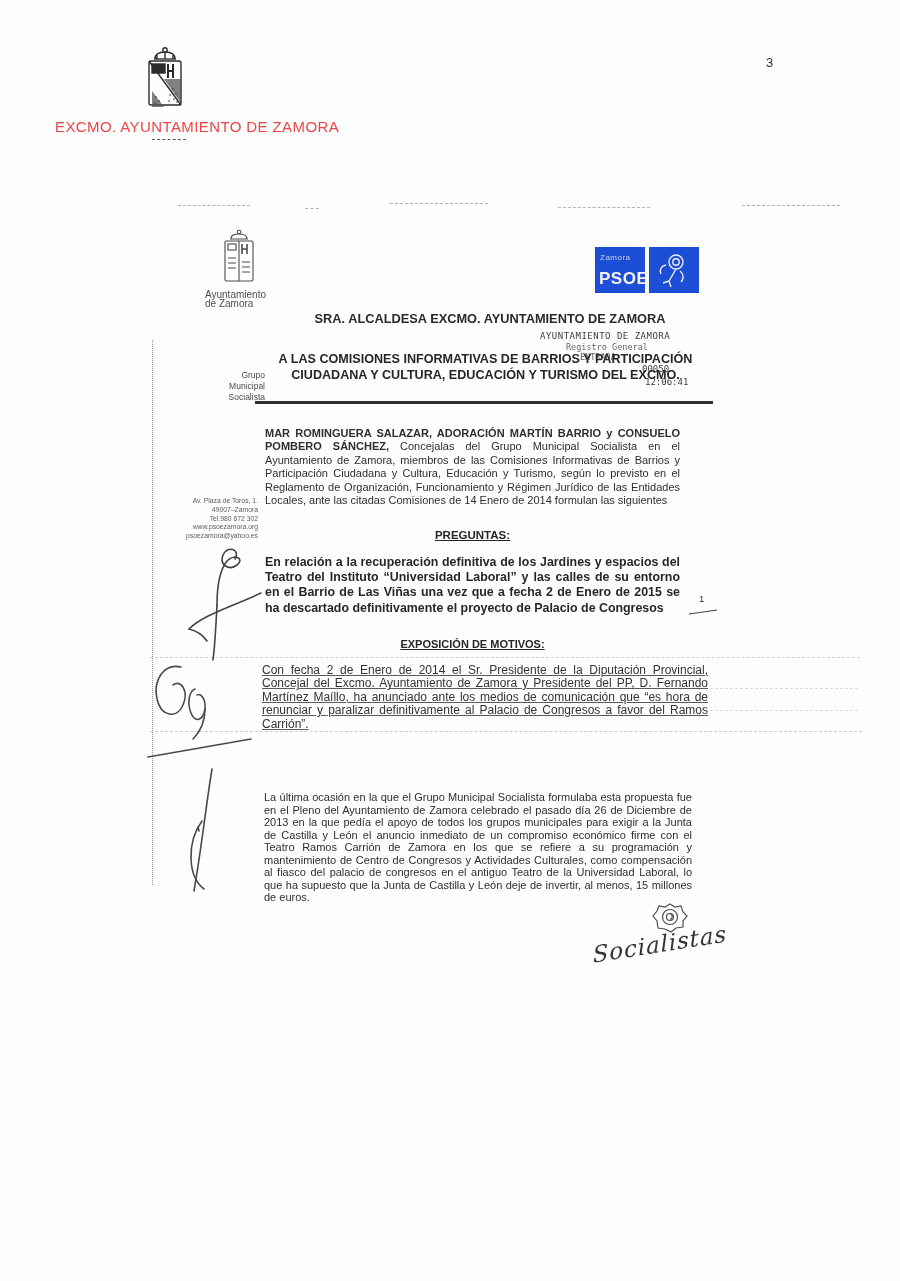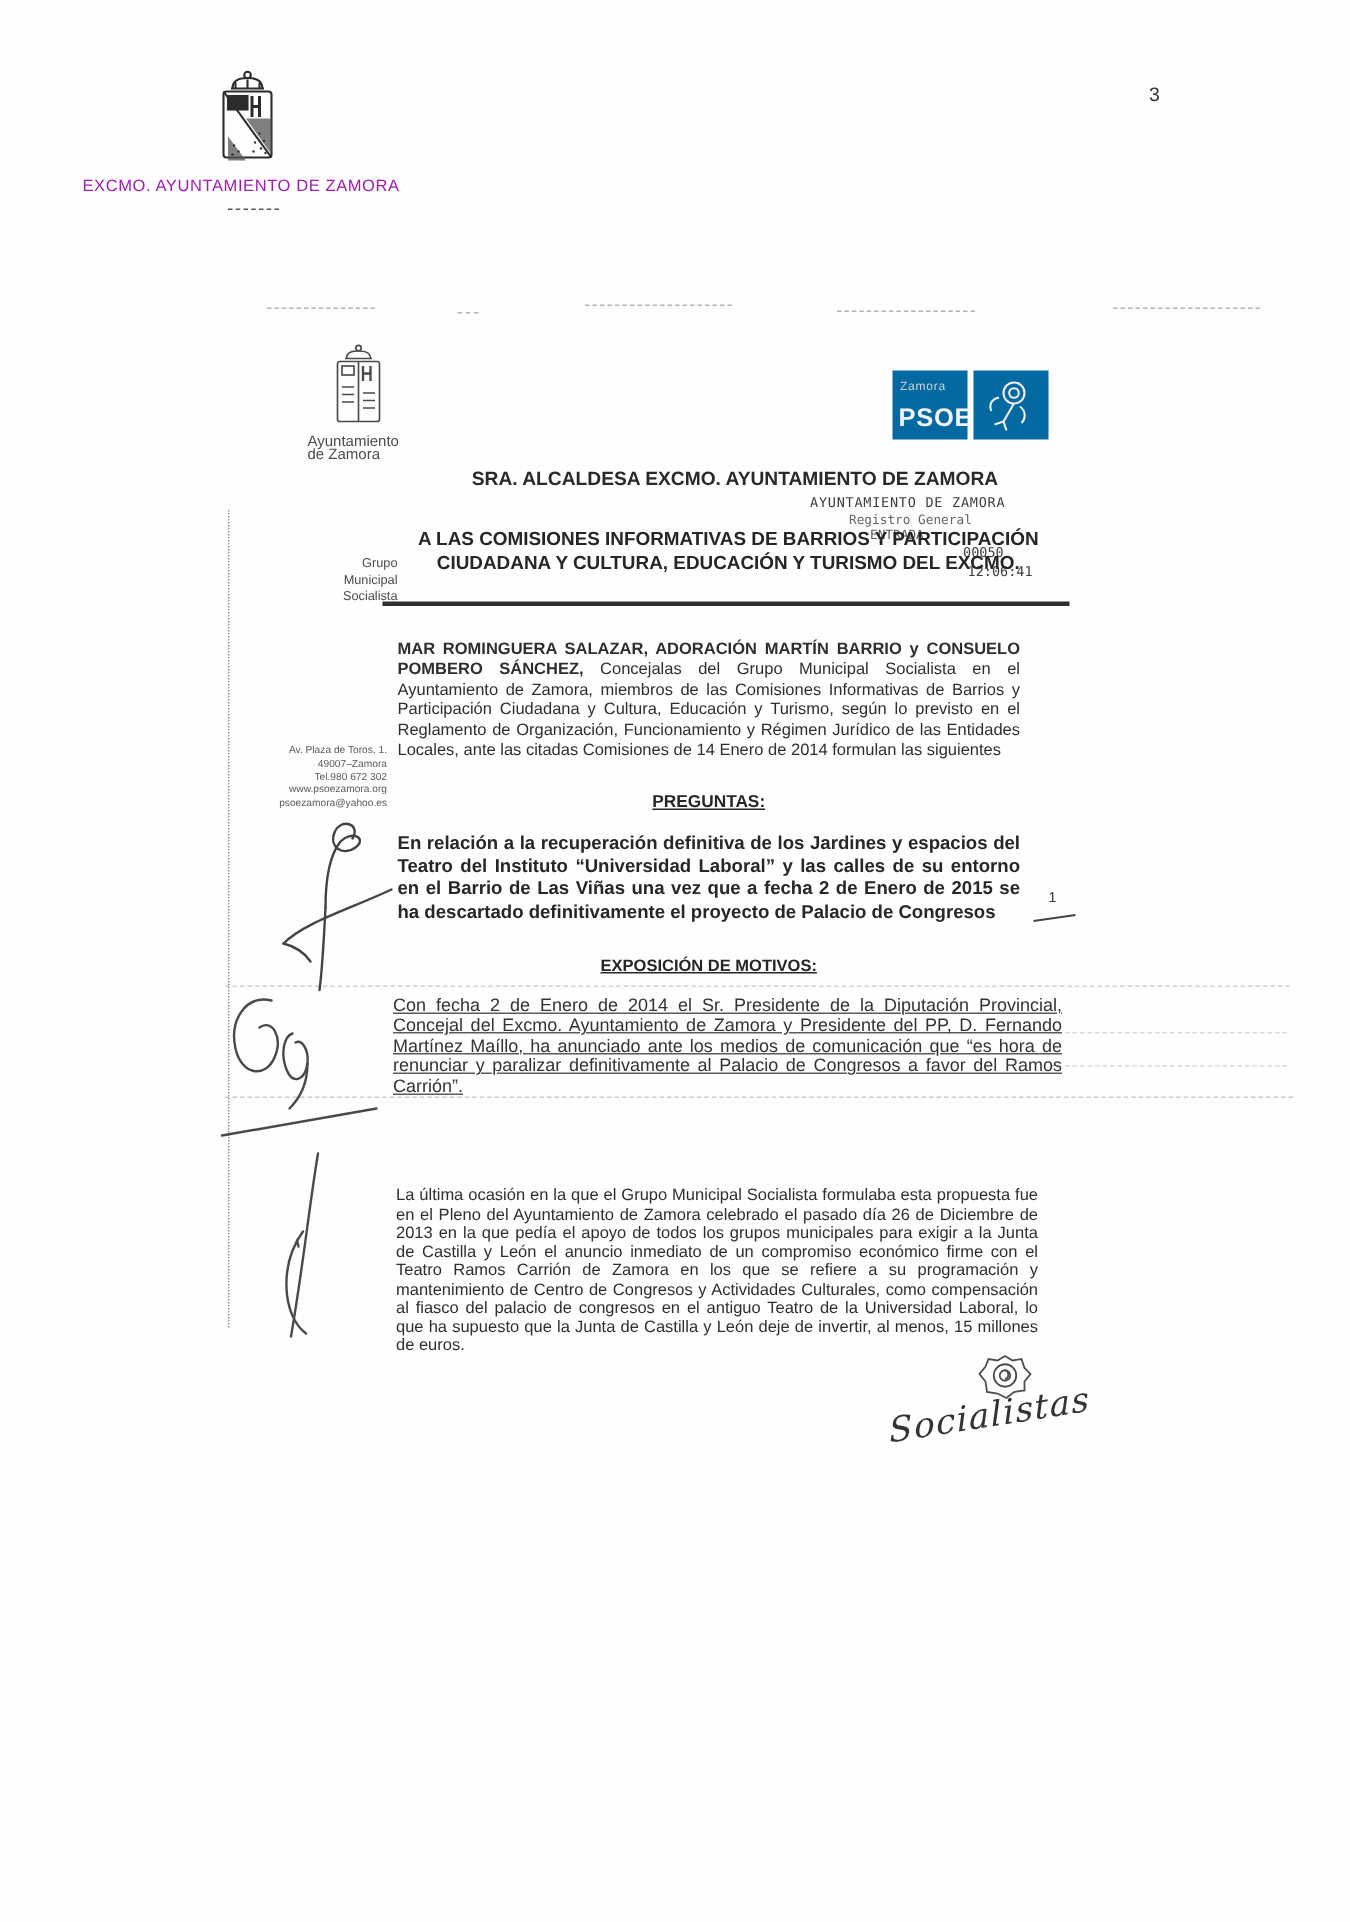--- a/index.html
+++ b/index.html
@@ -3,29 +3,29 @@
 <meta charset="utf-8">
 <style>
   html,body{margin:0;padding:0;background:#e8e8e8;}
   .page{
     position:relative;width:900px;height:1281px;margin:0 auto;
     background:#fefefe;overflow:hidden;
     font-family:"Liberation Sans",sans-serif;color:#2e2e2e;
   }
   .abs{position:absolute;}
   
-  .outer-letterhead{left:55px;top:118px;font-size:11px;letter-spacing:.4px;color:#a21caf;}
+  .outer-letterhead{left:55px;top:118px;font-size:15px;letter-spacing:.4px;color:#ef4444;}
   .letterhead-underline{left:152px;top:139px;width:34px;border-top:1px dashed #555;}
   .page-number{left:766px;top:55px;font-size:13px;color:#333;}
   
   .scan-dash{border-top:1px dashed #9a9a9a;opacity:.75;height:0;}
   
   .inner-logo-caption{left:205px;top:290px;width:70px;text-align:left;font-size:10px;line-height:9px;color:#4c4c4c;}
   .psoe-logo{left:595px;top:247px;display:flex;gap:4px;}
-  .psoe-box{width:50px;height:46px;background:#0369a1;position:relative;}
+  .psoe-box{width:50px;height:46px;background:#1d4ed8;position:relative;}
   .psoe-region{position:absolute;top:6px;left:5px;font-size:8px;color:#cfcfcf;letter-spacing:.5px;}
   .psoe-brand{position:absolute;bottom:4px;left:4px;font-size:17px;font-weight:bold;color:#f2f2f2;letter-spacing:.5px;}
   .addressee{left:270px;top:311px;width:440px;text-align:center;font-size:12.8px;font-weight:bold;color:#2a2a2a;}
   .stamp{font-family:"DejaVu Sans Mono",monospace;color:#3d3d3d;text-align:center;}
   .stamp-l1{left:540px;top:331px;font-size:9px;letter-spacing:.5px;}
   .stamp-l2{left:566px;top:342px;font-size:8.5px;opacity:.8;}
   .stamp-l3{left:580px;top:352px;font-size:8.5px;opacity:.85;}
   .stamp-num{left:642px;top:364px;font-size:9px;}
   .stamp-time{left:645px;top:377px;font-size:9px;}
   .heading-block{left:258px;top:352px;width:455px;text-align:center;font-size:12.6px;font-weight:bold;line-height:15.5px;color:#262626;}

